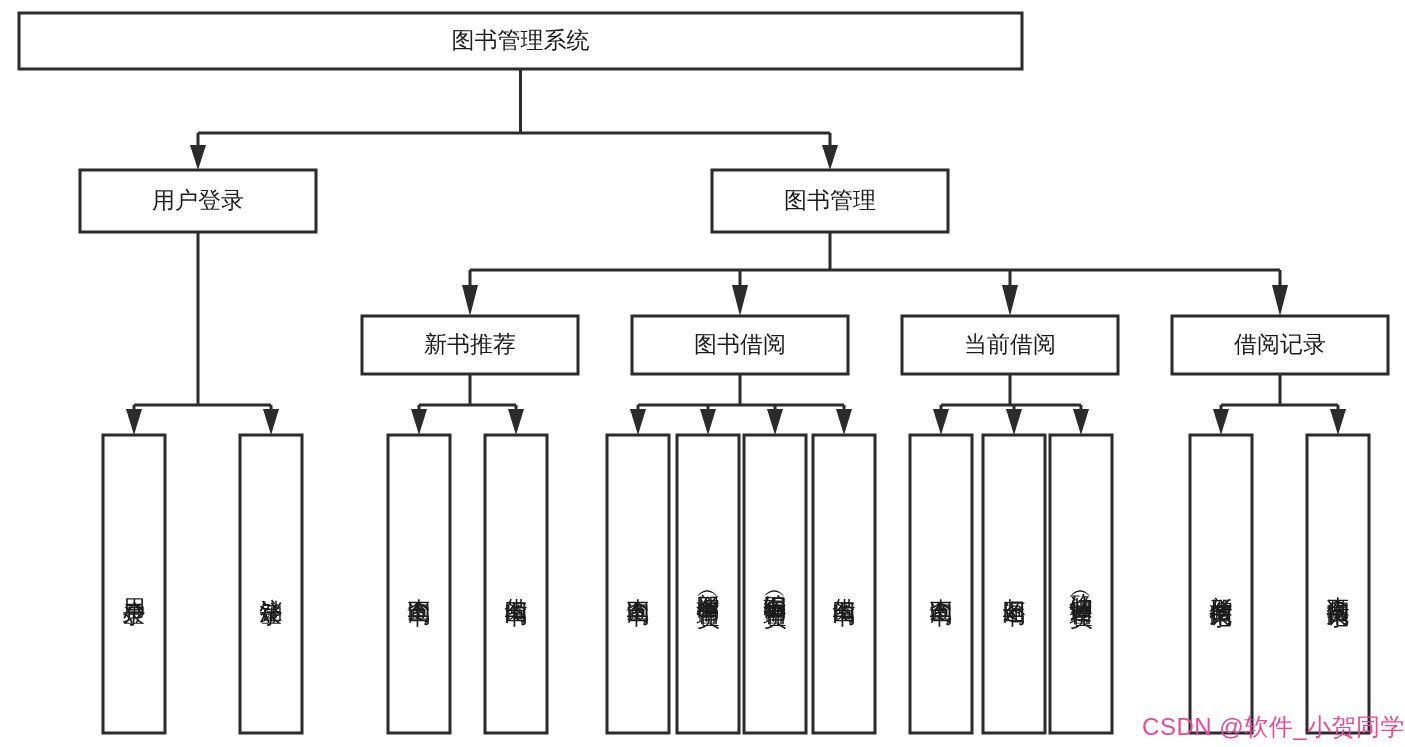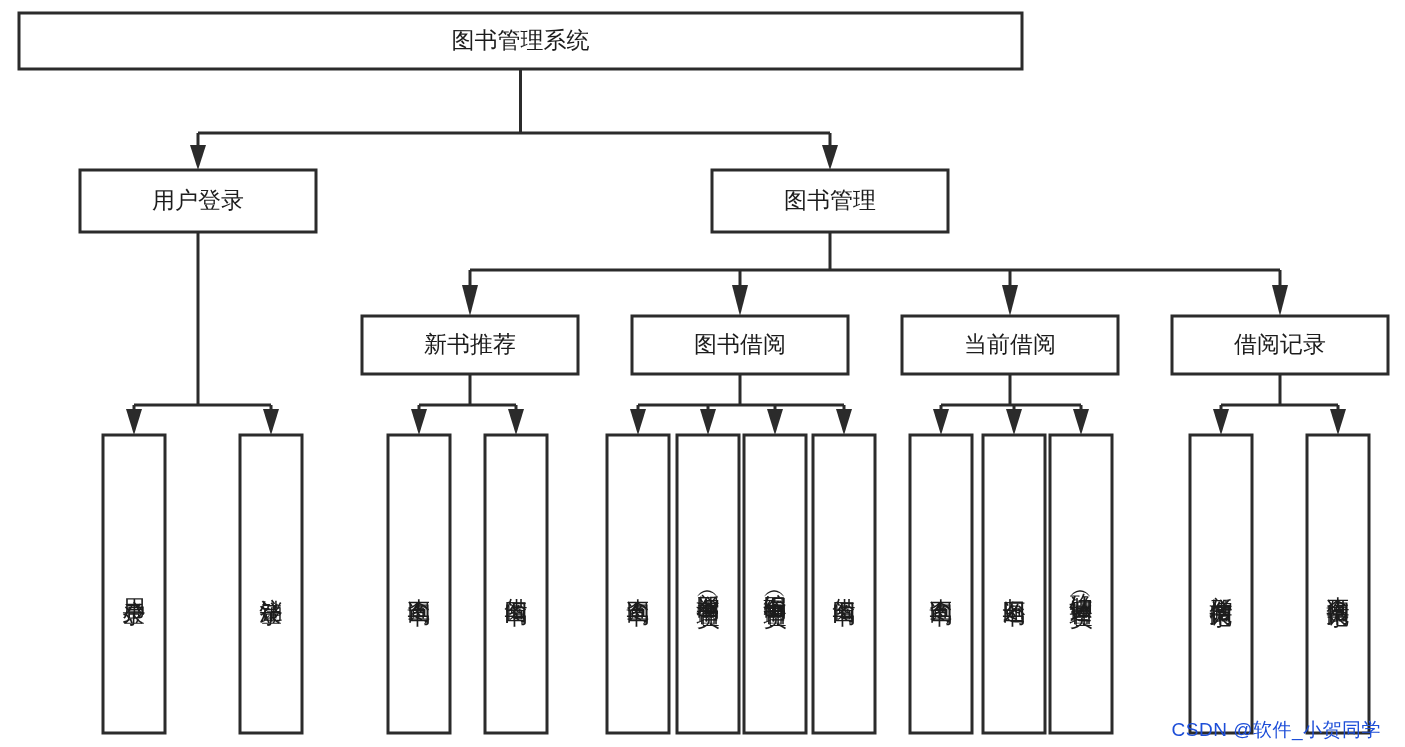--- a/index.html
+++ b/index.html
@@ -57,25 +57,25 @@
     display: flex;
     align-items: center;
     justify-content: center;
     text-align: center;
     letter-spacing: 2px;
     white-space: nowrap;
     pointer-events: none;
   }
   .watermark {
     position: absolute;
-    right: 24px;
+    right: 0;
     bottom: 4px;
     font-family: "Liberation Sans", "DejaVu Sans", sans-serif;
-    font-size: 19px;
-    color: #1d4ed8;
+    font-size: 24px;
+    color: #ec4899;
     letter-spacing: 0.5px;
     white-space: nowrap;
   }
 </style>
 </head>
 <body>
 
 <div id="diagram-root">
 
   <svg class="flow" viewBox="0 0 1405 747">

